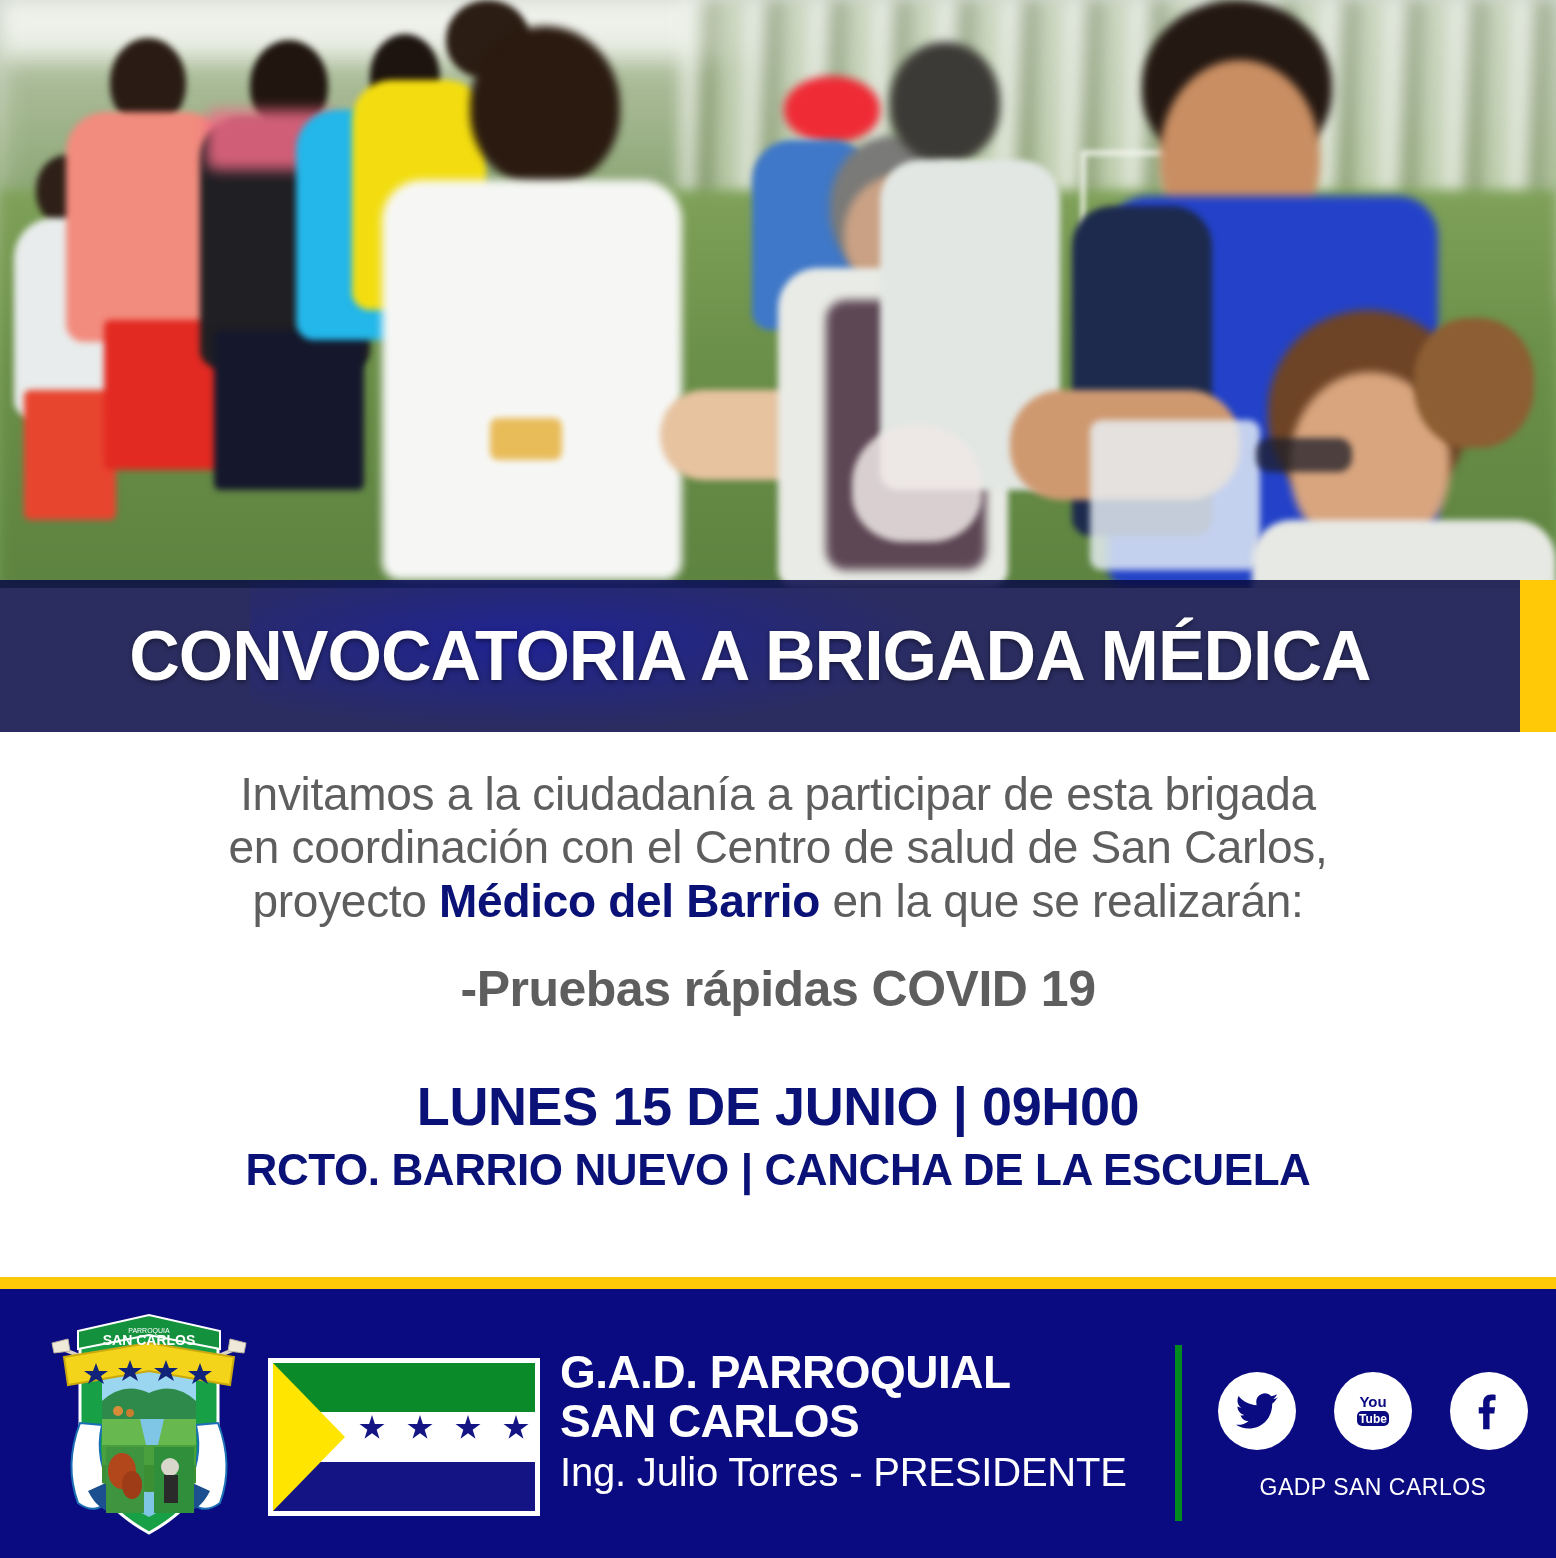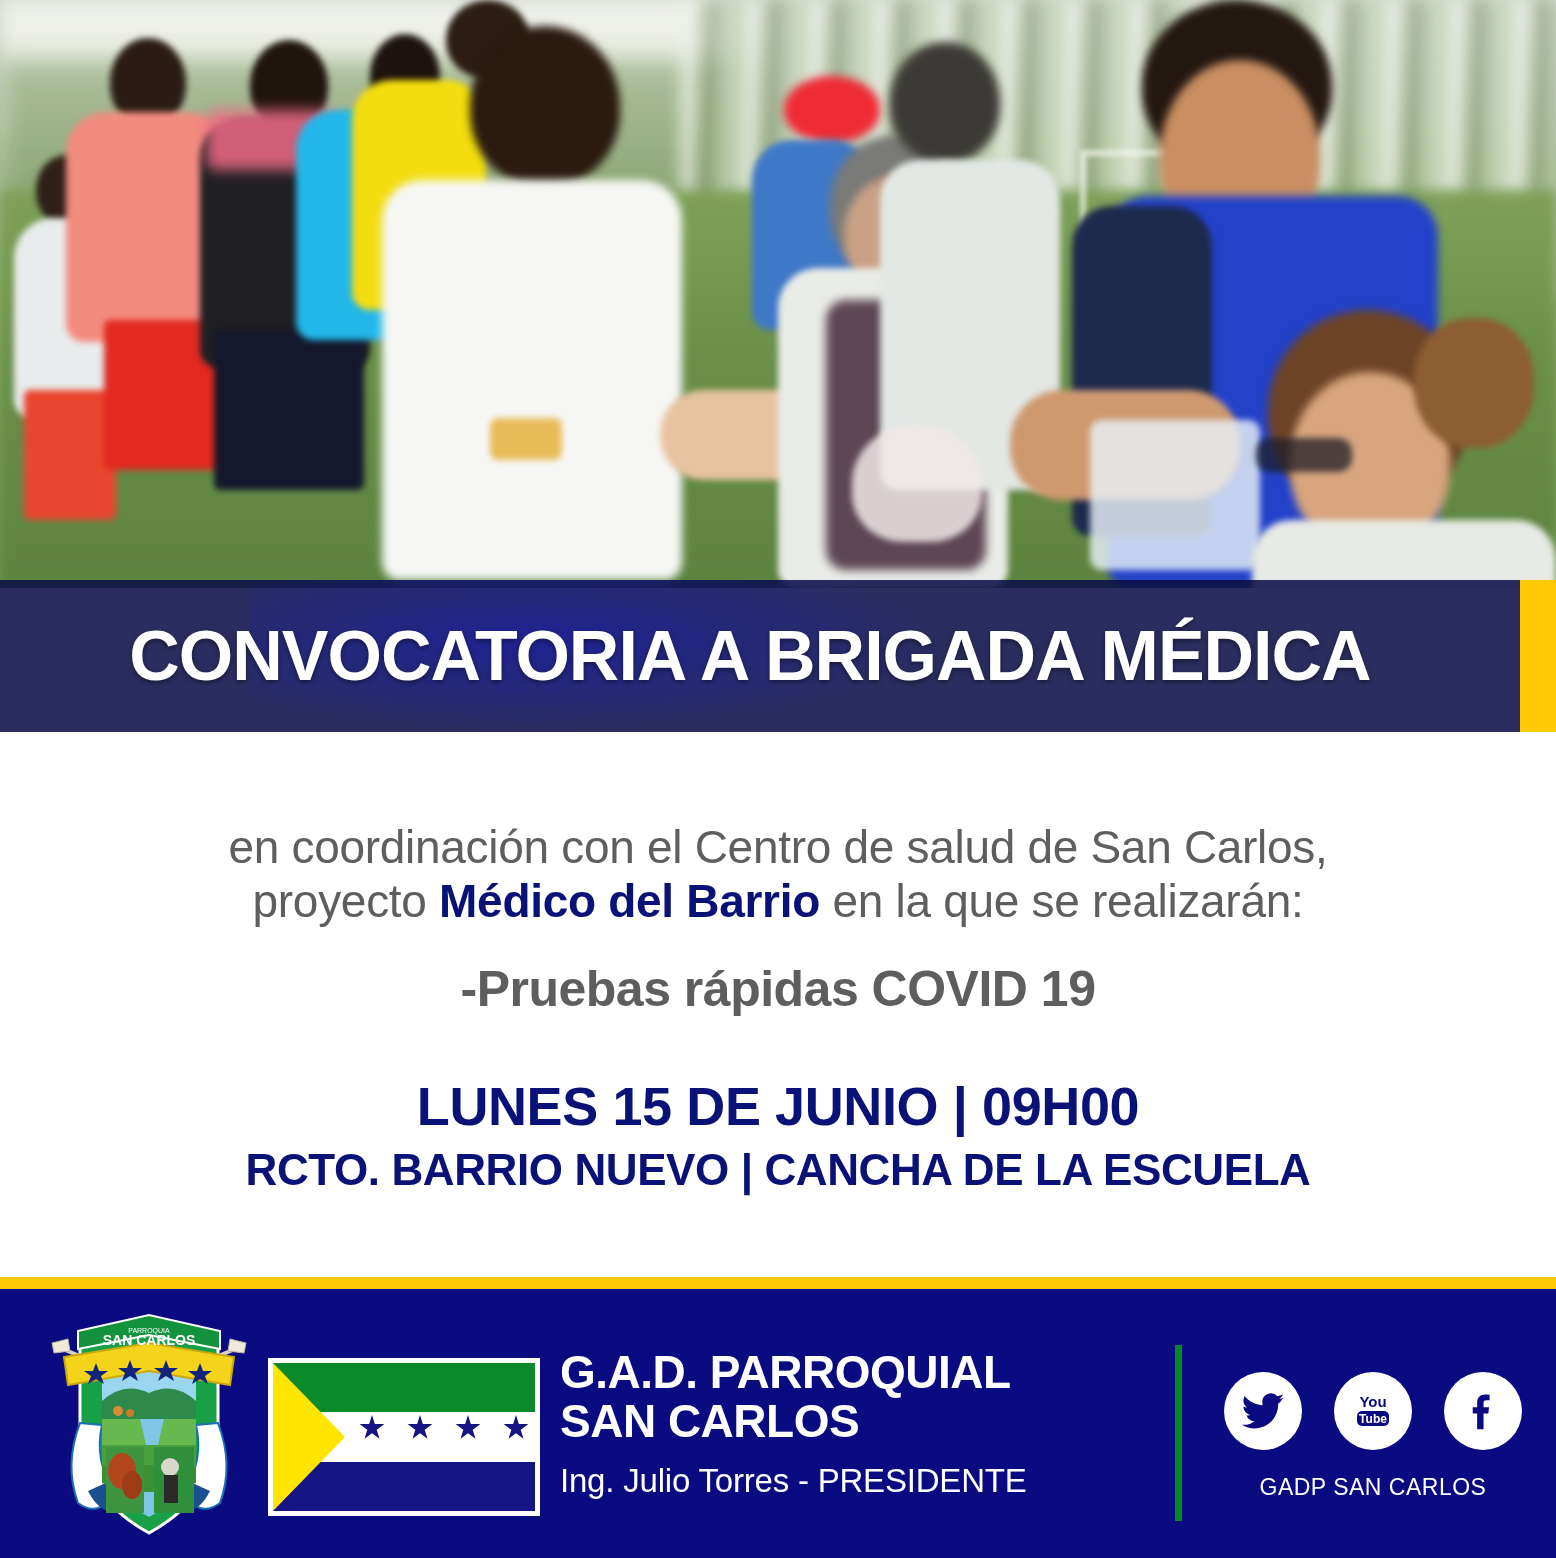--- a/index.html
+++ b/index.html
@@ -65,25 +65,25 @@
   .flag-white{position:absolute;left:0;top:33.4%;width:100%;height:33.2%;background:#ffffff;}
   .flag-navy{position:absolute;left:0;top:66.6%;width:100%;height:33.4%;background:#141484;}
   .flag-tri{position:absolute;left:0;top:0;width:0;height:0;
     border-top:74px solid transparent;border-bottom:74px solid transparent;border-left:72px solid #FFE500;}
   .flag-stars{position:absolute;left:86px;top:52px;width:170px;display:flex;justify-content:space-between;}
   .star{width:26px;height:26px;background:#141484;
     clip-path:polygon(50% 0%,61% 35%,98% 35%,68% 57%,79% 91%,50% 70%,21% 91%,32% 57%,2% 35%,39% 35%);}
 
   .org{position:absolute;left:560px;top:1348px;width:600px;color:#ffffff;}
   .org-name{font-size:46px;font-weight:bold;line-height:1.06;letter-spacing:-.5px;}
-  .org-sub{font-size:33px;font-weight:normal;margin-top:16px;letter-spacing:-.2px;}
+  .org-sub{font-size:40px;font-weight:normal;margin-top:4px;letter-spacing:-.2px;}
   .green-divider{position:absolute;left:1175px;top:1345px;width:7px;height:176px;background:#008A20;}
 
   .social{position:absolute;left:1218px;top:1372px;width:310px;}
-  .social-icons{display:flex;gap:32px;justify-content:center;}
+  .social-icons{display:flex;gap:32px;justify-content:space-between;}
   .sicon{width:78px;height:78px;border-radius:50%;background:#ffffff;
     display:flex;align-items:center;justify-content:center;}
   .social-label{color:#ffffff;font-size:23px;text-align:center;margin-top:24px;letter-spacing:.5px;}
 </style>
 </head>
 <body>
 
 <div class="poster">
 
   <div class="photo">
@@ -149,21 +149,21 @@
 
   <div class="banner">
     <div class="banner-tint"></div>
     <div class="banner-tint2"></div>
     <div class="banner-yellow"></div>
     <div class="banner-title">CONVOCATORIA A BRIGADA MÉDICA</div>
   </div>
 
   <div class="body-wrap">
     <p class="intro">
-      <br>
+      <span>Invitamos a la ciudadanía a participar de esta brigada</span><br>
       <span>en coordinación con el Centro de salud de San Carlos,</span><br>
       <span>proyecto </span><b>Médico del Barrio</b><span> en la que se realizarán:</span>
     </p>
 
     <div class="services">
       <div>-Pruebas rápidas COVID 19</div>
     </div>
 
     <div class="dateblock">
       <div class="date-main">LUNES 15 DE JUNIO | 09H00</div>

